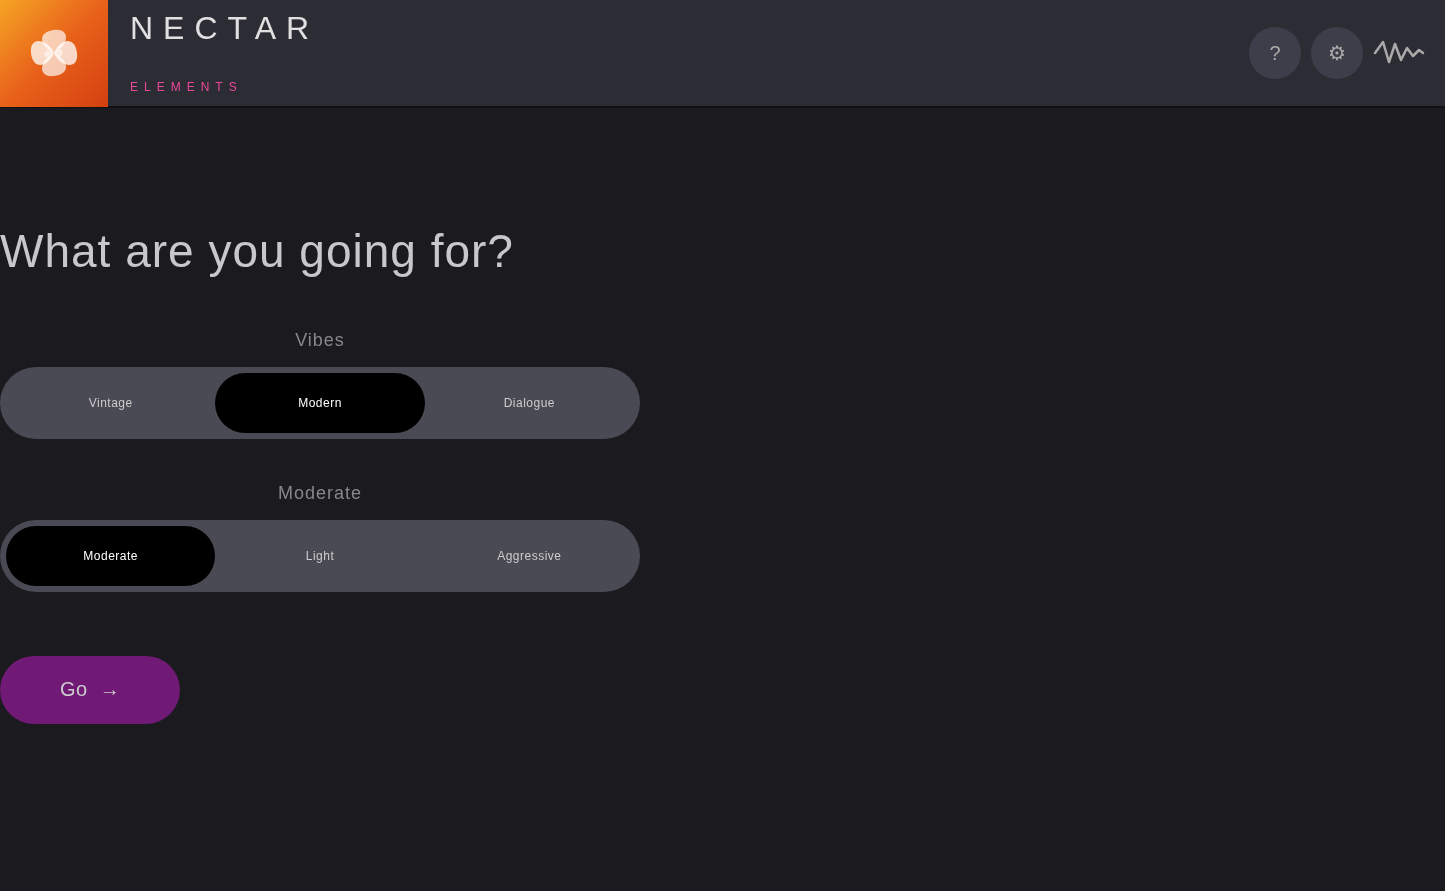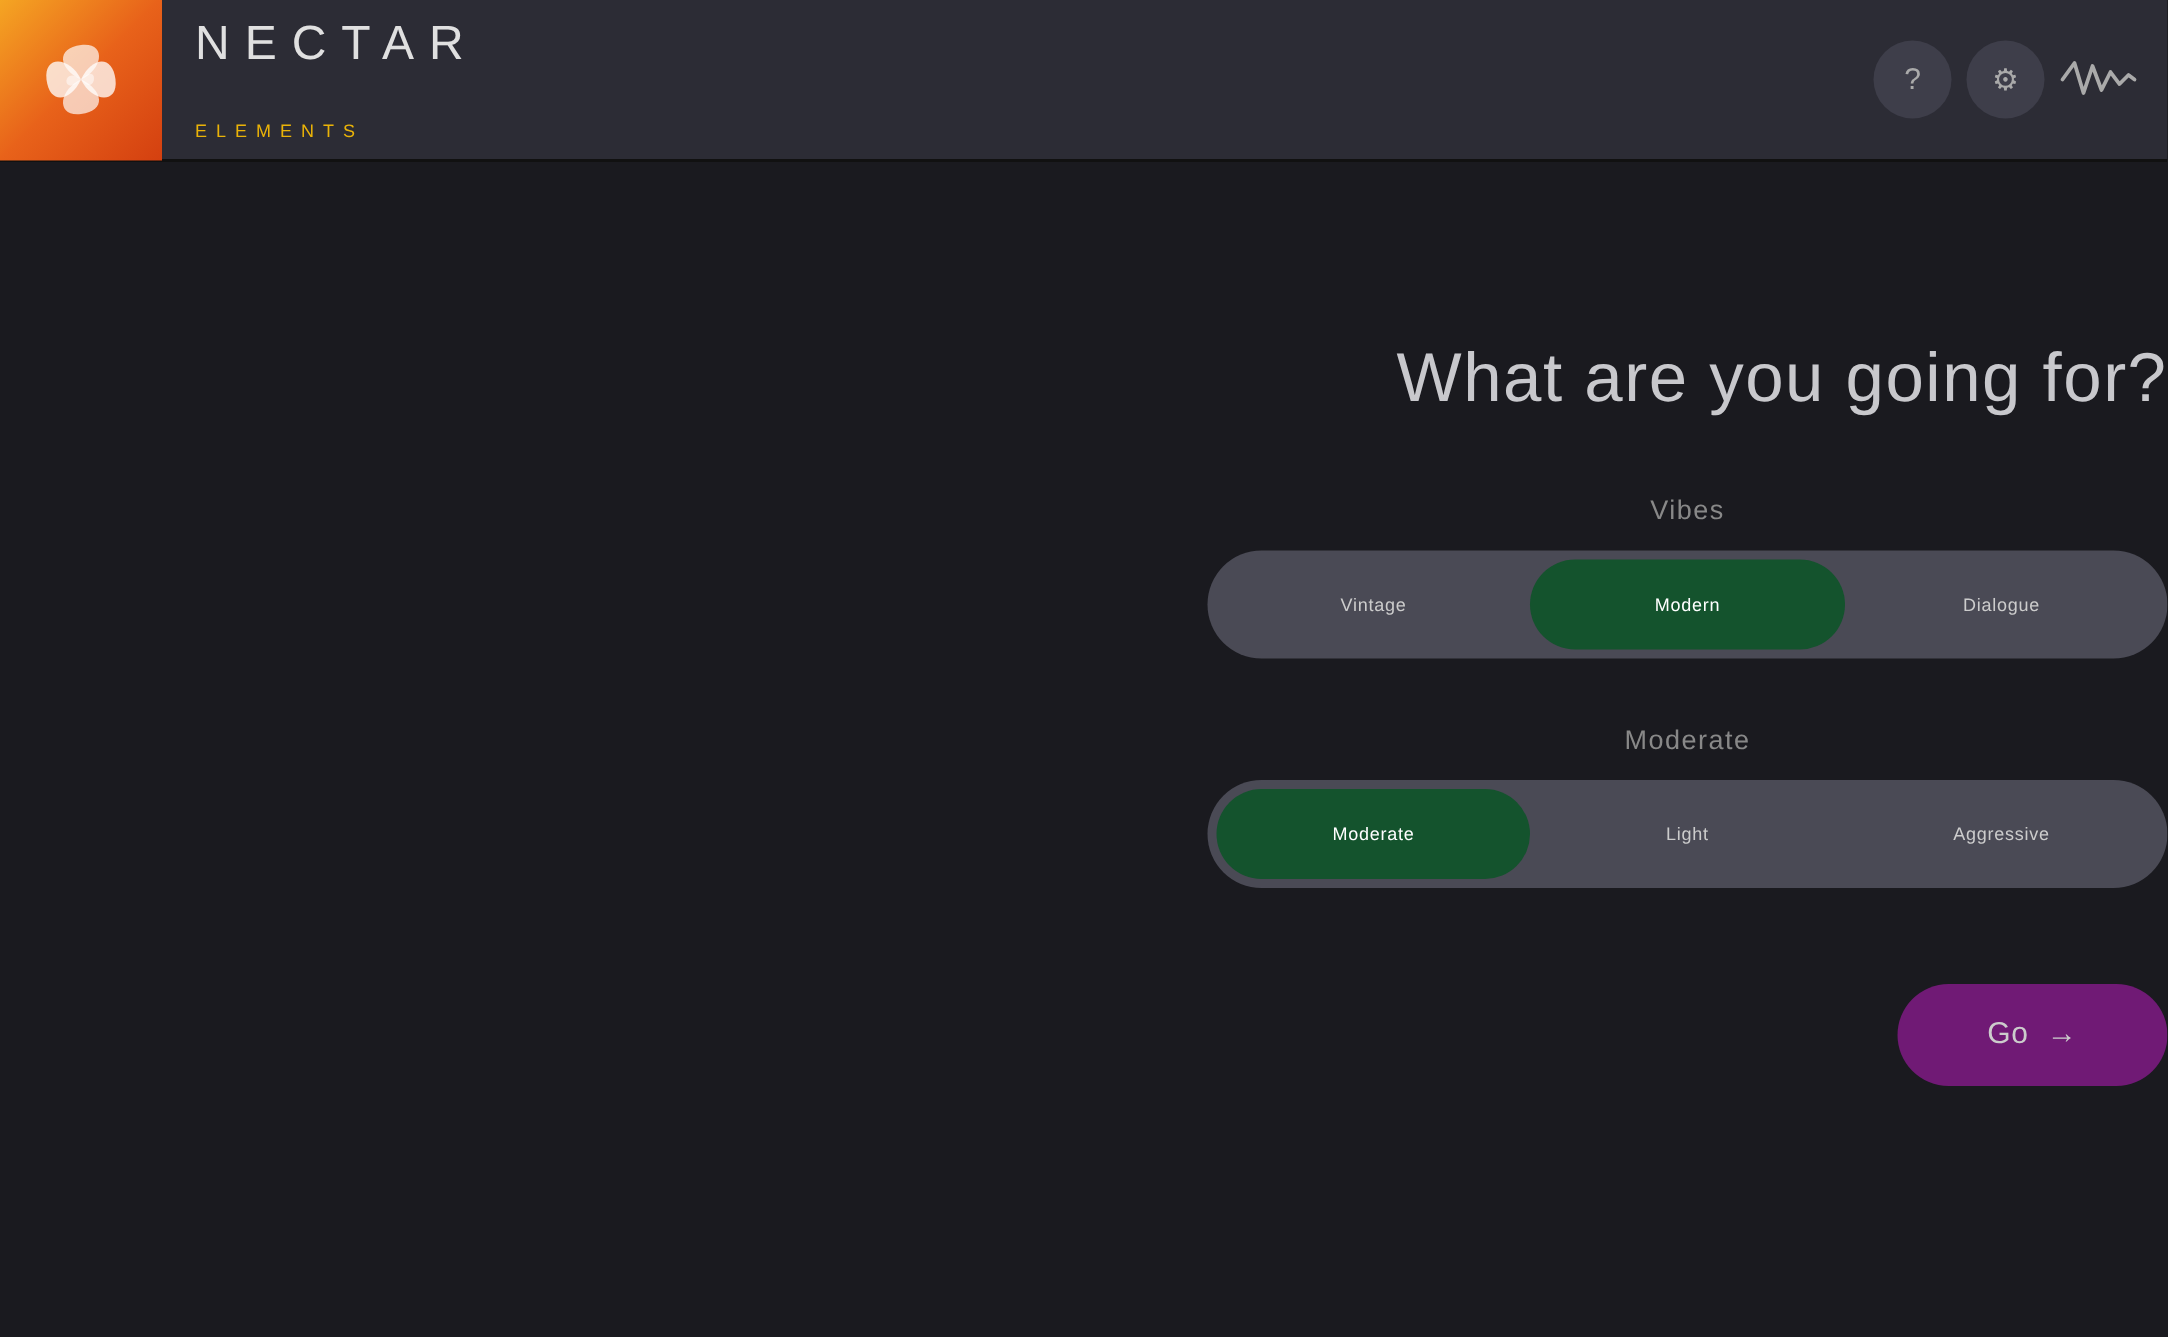--- a/index.html
+++ b/index.html
@@ -57,21 +57,21 @@
 
     .brand-name {
       color: #e0e0e0;
       font-size: 32px;
       font-weight: 300;
       letter-spacing: 10px;
       line-height: 1;
     }
 
     .brand-sub {
-      color: #eab308;
+      color: #ec4899;
       font-size: 12px;
       letter-spacing: 6px;
       margin-top: 4px;
     }
 
     .header-right {
       display: flex;
       align-items: center;
       gap: 10px;
     }
@@ -97,21 +97,21 @@
       align-items: center;
       justify-content: center;
       color: #aaa;
     }
 
     
     .main {
       flex: 1;
       display: flex;
       flex-direction: column;
-      align-items: flex-end;
+      align-items: flex-start;
       justify-content: center;
       gap: 0;
       padding-bottom: 52px;
     }
 
     .main-title {
       color: #c8c8cc;
       font-size: 46px;
       font-weight: 300;
       margin-bottom: 52px;
@@ -152,21 +152,21 @@
       background: transparent;
       color: #ccc;
       font-size: 12px;
       font-weight: 400;
       cursor: pointer;
       transition: background 0.2s, color 0.2s;
       letter-spacing: 0.5px;
     }
 
     .toggle-btn.active {
-      background: #14532d;
+      background: #000000;
       color: #fff;
       font-weight: 500;
     }
 
     .go-button {
       margin-top: 20px;
       background: #701a75;
       border: none;
       border-radius: 44px;
       color: #ccc;

